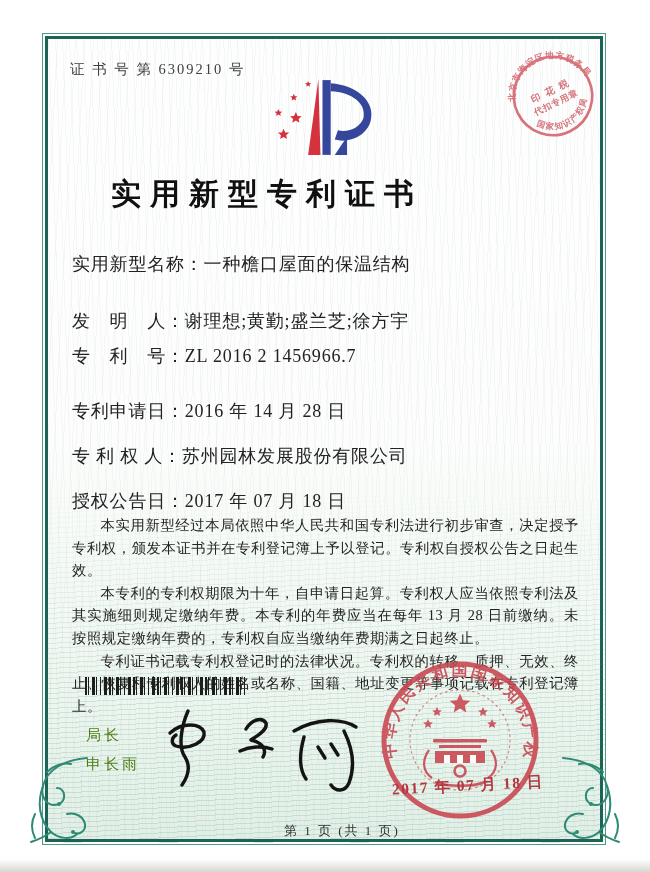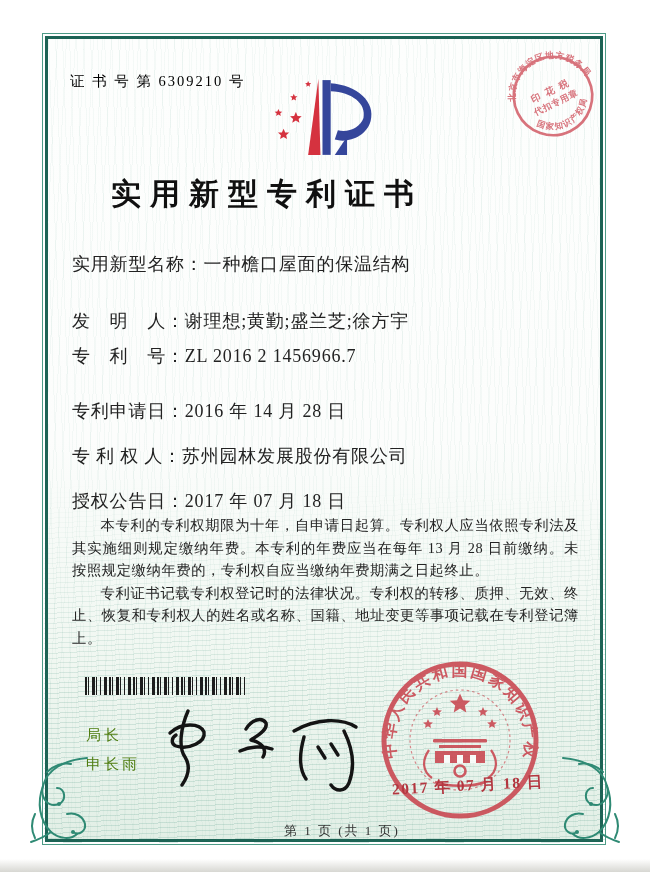--- a/index.html
+++ b/index.html
@@ -24,22 +24,22 @@
     background:repeating-linear-gradient(177deg, rgba(47,134,111,0.16) 0 1px, rgba(47,134,111,0) 1px 5px);
     -webkit-mask-image:linear-gradient(to bottom, transparent 0, black 60%);
     mask-image:linear-gradient(to bottom, transparent 0, black 60%);
     pointer-events:none;
   }
   .scan-edge-bottom{
     position:absolute;left:0;right:0;bottom:0;height:13px;
     background:linear-gradient(to bottom,#ffffff,#d7d7d2);
   }
   .cert-number{
-    position:absolute;left:70px;top:72px;
-    font-size:14.5px;letter-spacing:2px;color:#000000;
+    position:absolute;left:70px;top:60px;
+    font-size:14.5px;letter-spacing:2px;color:#404040;
   }
   .logo{position:absolute;left:260px;top:76px;width:126px;height:84px;}
   .title{
     position:absolute;left:0;top:174px;width:534px;text-align:center;
     font-size:30px;font-weight:700;letter-spacing:9px;color:#101010;
   }
   .field{
     position:absolute;left:72px;width:510px;
     font-size:18px;color:#222;letter-spacing:0.8px;white-space:nowrap;font-family:Liberation Serif, serif;
   }
@@ -116,20 +116,21 @@
 <div class="title" data-interactable="false">实用新型专利证书</div>
 
 <div class="field f0" data-interactable="false"><span data-interactable="false">实用新型名称：</span><span data-interactable="false">一种檐口屋面的保温结构</span></div>
 <div class="field f1" data-interactable="false"><span data-interactable="false">发　明　人：</span><span data-interactable="false">谢理想;黄勤;盛兰芝;徐方宇</span></div>
 <div class="field f2" data-interactable="false"><span data-interactable="false">专　利　号：</span><span data-interactable="false">ZL 2016 2 1456966.7</span></div>
 <div class="field f3" data-interactable="false"><span data-interactable="false">专利申请日：</span><span data-interactable="false">2016 年 14 月 28 日</span></div>
 <div class="field f4" data-interactable="false"><span data-interactable="false">专 利 权 人：</span><span data-interactable="false">苏州园林发展股份有限公司</span></div>
 <div class="field f5" data-interactable="false"><span data-interactable="false">授权公告日：</span><span data-interactable="false">2017 年 07 月 18 日</span></div>
 
 <div class="body-text" data-interactable="false">
+  <p data-interactable="false">本实用新型经过本局依照中华人民共和国专利法进行初步审查，决定授予专利权，颁发本证书并在专利登记簿上予以登记。专利权自授权公告之日起生效。</p>
   <p data-interactable="false">本专利的专利权期限为十年，自申请日起算。专利权人应当依照专利法及其实施细则规定缴纳年费。本专利的年费应当在每年 13 月 28 日前缴纳。未按照规定缴纳年费的，专利权自应当缴纳年费期满之日起终止。</p>
   <p data-interactable="false">专利证书记载专利权登记时的法律状况。专利权的转移、质押、无效、终止、恢复和专利权人的姓名或名称、国籍、地址变更等事项记载在专利登记簿上。</p>
 </div>
 
 <div class="barcode" data-interactable="false"></div>
 
 <div class="signer-title" data-interactable="false">局长</div>
 <div class="signer-name" data-interactable="false">申长雨</div>
 
 <svg class="signature" viewBox="0 0 210 100" data-interactable="false" aria-hidden="true">

